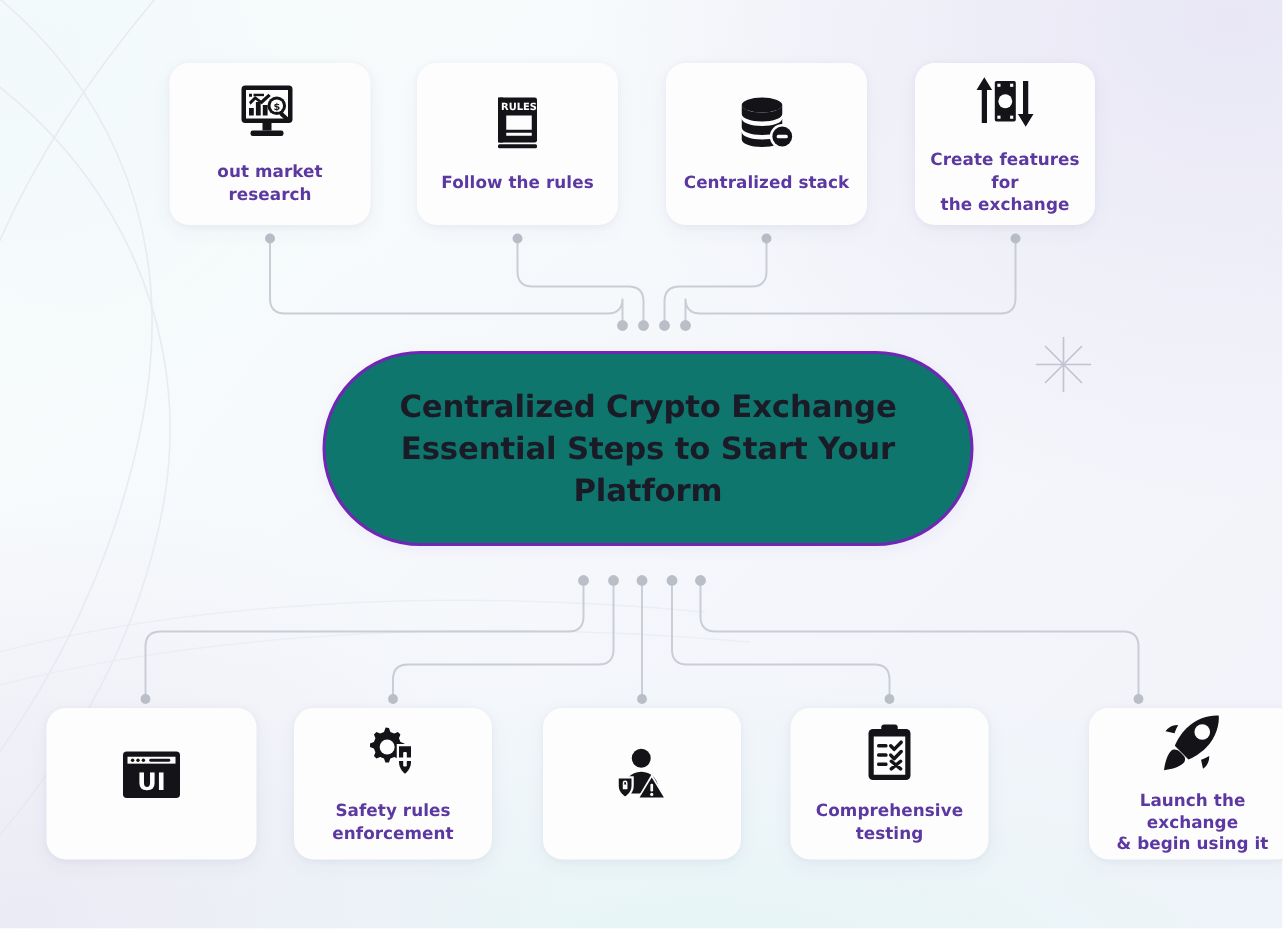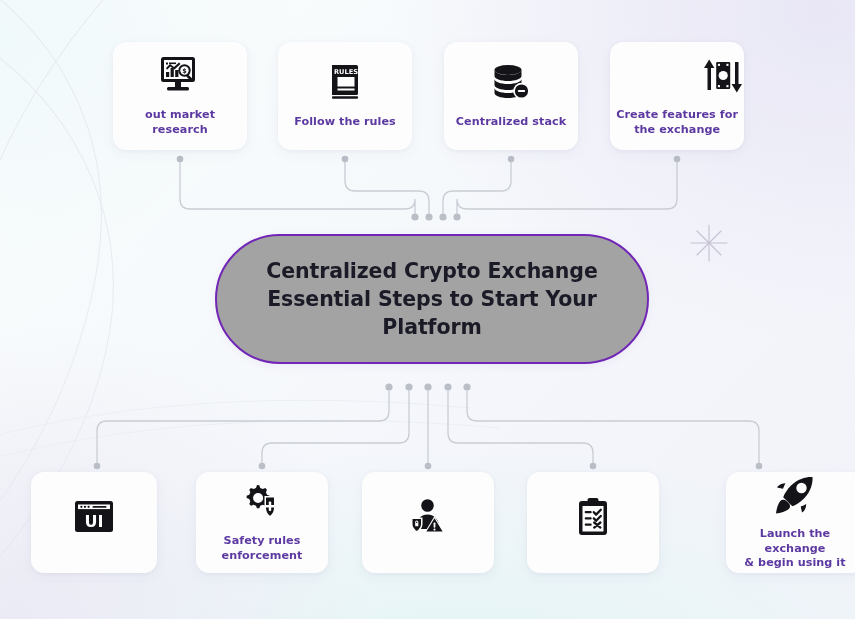--- a/index.html
+++ b/index.html
@@ -63,21 +63,21 @@
 
   
   #hub {
     position: absolute;
     left: 215px;
     top: 234px;
     width: 434px;
     height: 130px;
     border: 2px solid #7126b5;
     border-radius: 68px;
-    background: #a3a3a3;
+    background: #0f766e;
     display: flex;
     align-items: center;
     justify-content: center;
     box-sizing: border-box;
     box-shadow: 0 2px 10px rgba(113,38,181,0.06);
   }
   #hub .hub-txt {
     color: #1b1b27;
     font-size: 20.5px;
     font-weight: 700;
@@ -206,21 +206,21 @@
         <path d="M4.5 24 v5 c0 2.8 6 5 13.5 5 s13.5 -2.2 13.5 -5 v-5 c0 2.8 -6 5 -13.5 5 S4.5 26.8 4.5 24 Z"></path>
       </g>
       <circle cx="31.5" cy="27" r="8.3" fill="#fdfdfe"></circle>
       <circle cx="31.5" cy="27" r="6.6" fill="#141418"></circle>
       <rect x="27.8" y="25.9" width="7.4" height="2.2" rx="1" fill="#fdfdfe"></rect>
     </svg>
   </span>
   <span class="lbl">Centralized stack</span>
 </div>
 
-<div class="card" style="left:610px; top:42px; width:134px; height:108px;align-items:flex-end;">
+<div class="card" style="left:610px; top:42px; width:120px; height:108px;">
   <span class="ic">
     <svg width="42" height="36" viewBox="0 0 42 36">
       <g fill="#141418">
         <path d="M5.5 32 V10 H2 L7.2 1.5 L12.4 10 H9 V32 Z"></path>
         <path d="M36.5 4 V26 H40 L34.8 34.5 L29.6 26 H33 V4 Z"></path>
       </g>
       <rect x="14.2" y="4" width="14" height="27" rx="1.2" fill="#141418"></rect>
       <circle cx="21.2" cy="17.5" r="4.6" fill="#fdfdfe"></circle>
       <rect x="15.9" y="5.8" width="2.1" height="2.1" fill="#fdfdfe"></rect>
       <rect x="24.4" y="5.8" width="2.1" height="2.1" fill="#fdfdfe"></rect>
@@ -240,21 +240,21 @@
 
 <svg id="sparkle" viewBox="0 0 42 42">
   <g stroke="#c3c1d2" stroke-width="1.1" stroke-linecap="round" fill="none">
     <line x1="21" y1="3" x2="21" y2="39"></line>
     <line x1="3" y1="21" x2="39" y2="21"></line>
     <line x1="9" y1="9" x2="33" y2="33"></line>
     <line x1="33" y1="9" x2="9" y2="33"></line>
   </g>
 </svg>
 
-<div class="card" style="left:31px; top:472px; width:126px; height:101px;gap:26px;">
+<div class="card" style="left:31px; top:472px; width:140px; height:101px;gap:26px;">
   <span class="ic">
     <svg width="44" height="36" viewBox="0 0 44 36">
       <rect x="3" y="2" width="38" height="31" rx="2.5" fill="#141418"></rect>
       <rect x="6" y="5.5" width="32" height="4.6" fill="#fdfdfe"></rect>
       <g fill="#141418">
         <circle cx="9.4" cy="7.8" r="1.15"></circle>
         <circle cx="13" cy="7.8" r="1.15"></circle>
         <circle cx="16.6" cy="7.8" r="1.15"></circle>
         <rect x="20.5" y="6.9" width="14" height="1.9" rx="0.9"></rect>
       </g>
@@ -314,20 +314,22 @@
         <rect x="8.7" y="20.2" width="7" height="2.3" rx="1"></rect>
         <rect x="8.7" y="26.4" width="7" height="2.3" rx="1"></rect>
       </g>
       <g stroke="#141418" stroke-width="2.3" fill="none" stroke-linecap="round" stroke-linejoin="round">
         <path d="M17.8 15.2 L20.1 17.6 L24.8 12.8"></path>
         <path d="M17.8 21.4 L20.1 23.8 L24.8 19"></path>
         <path d="M18.2 25.5 L24.4 30.6 M24.4 25.5 L18.2 30.6"></path>
       </g>
     </svg>
   </span>
+  <span class="lbl">Comprehensive
+testing</span>
 </div>
 
 <div class="card" style="left:690px; top:472px; width:138px; height:101px;margin-left:36px;">
   <span class="ic">
     <svg width="42" height="40" viewBox="0 0 42 40">
       <g fill="#141418">
         <path d="M38.5 2 C33 1.5 24 3.5 17 10.5 C13 14.5 10.4 19 9.2 22.2 L18.3 31.3 C21.5 30.1 26 27.5 30 23.5 C37 16.5 39 7.5 38.5 2 Z"></path>
         <path d="M9.2 8.5 C6.5 9 4.2 10.5 3 12.5 L9 13.8 C9.6 11.8 10.5 10 11.5 8.3 Z"></path>
         <path d="M32 31.3 C31.5 34 30 36.3 28 37.5 L26.7 31.5 C28.7 30.9 30.5 30 32.2 29 Z"></path>
         <path d="M6.8 25.5 C4 28.3 2.5 34 2 38.5 C6.5 38 12.2 36.5 15 33.7 C16.4 32.3 16.4 30 15 28.6 L12.4 26 C11 24.6 8.2 24.1 6.8 25.5 Z"></path>

